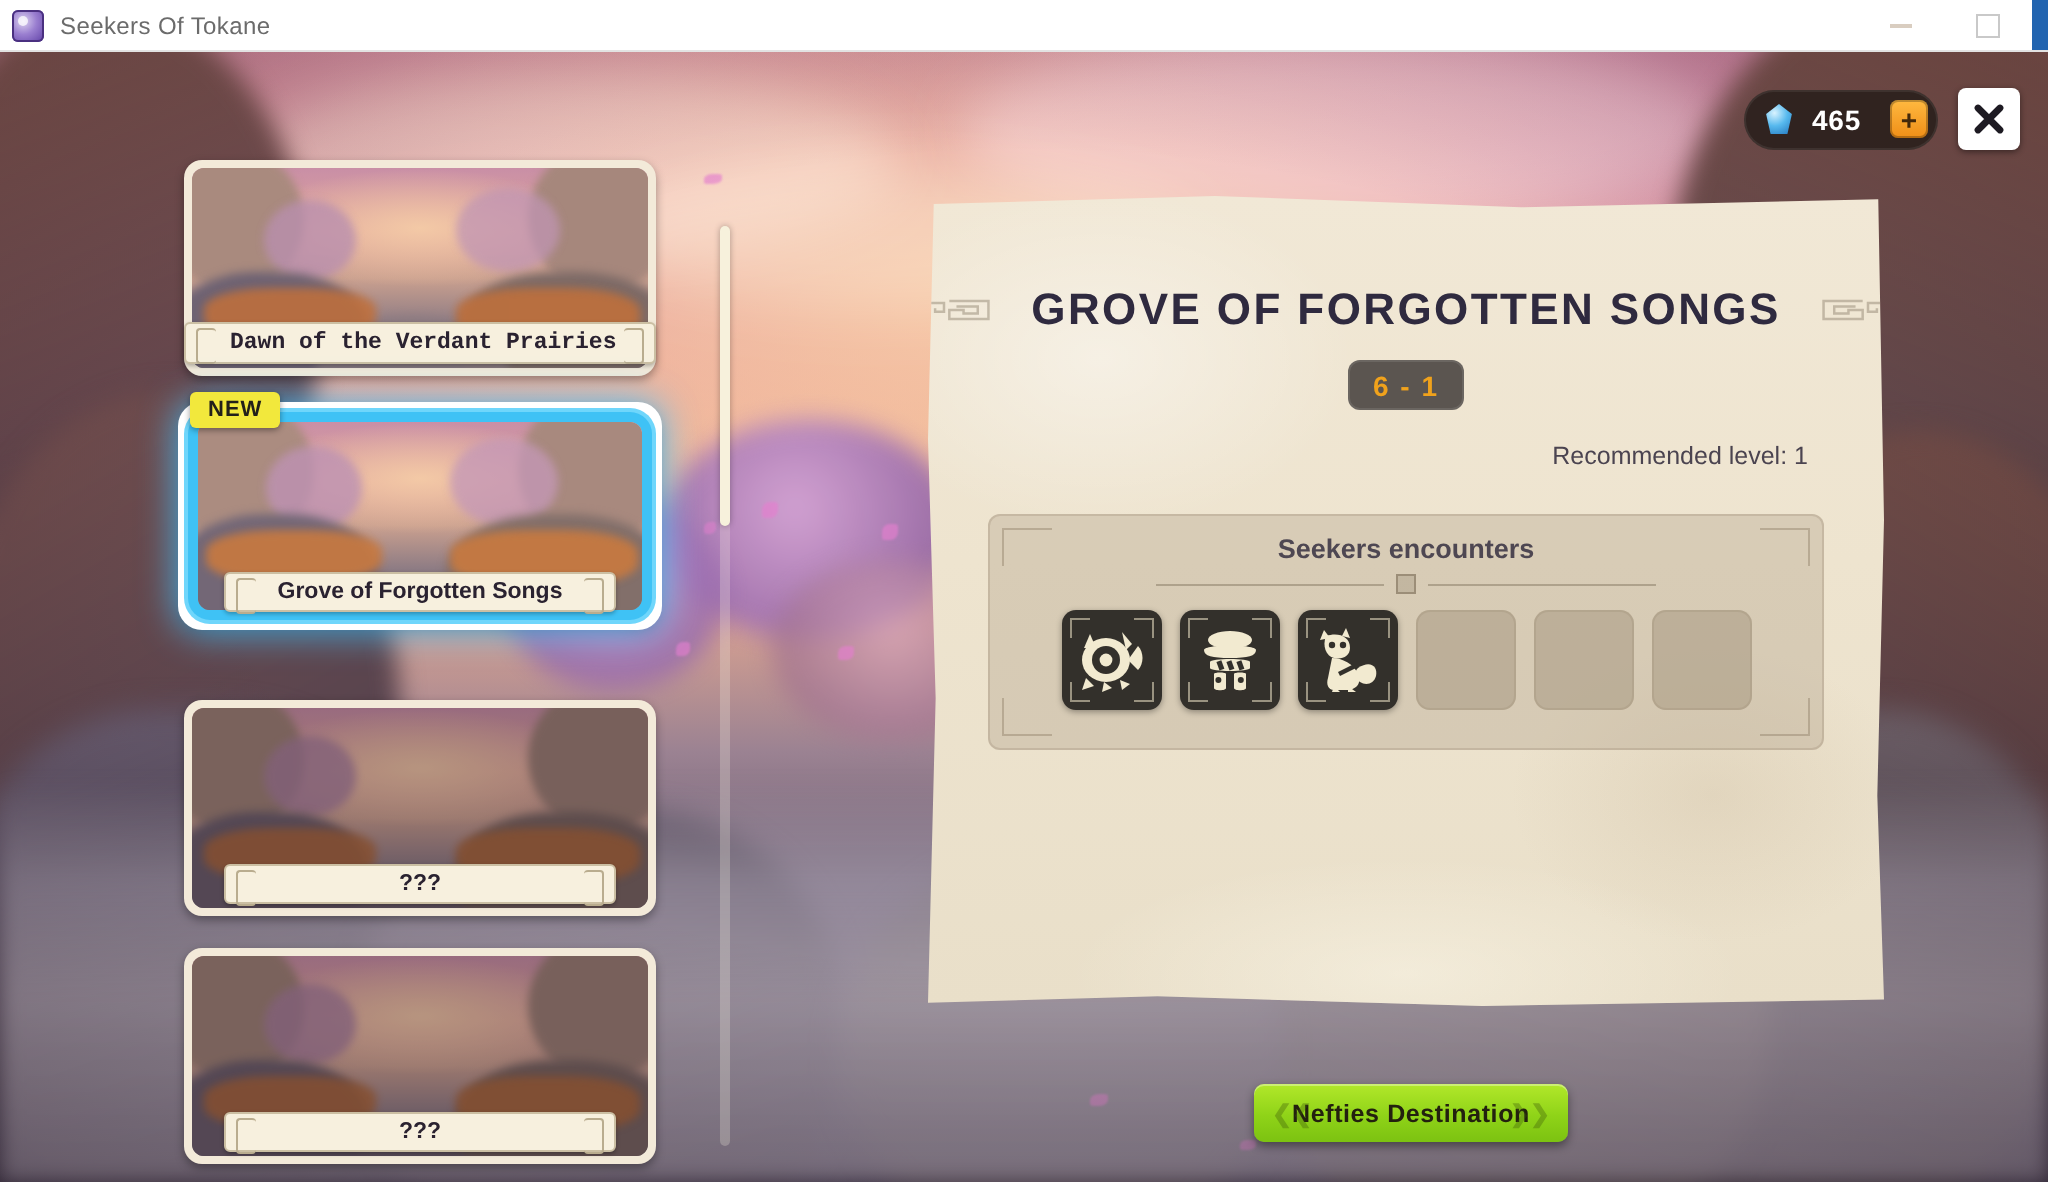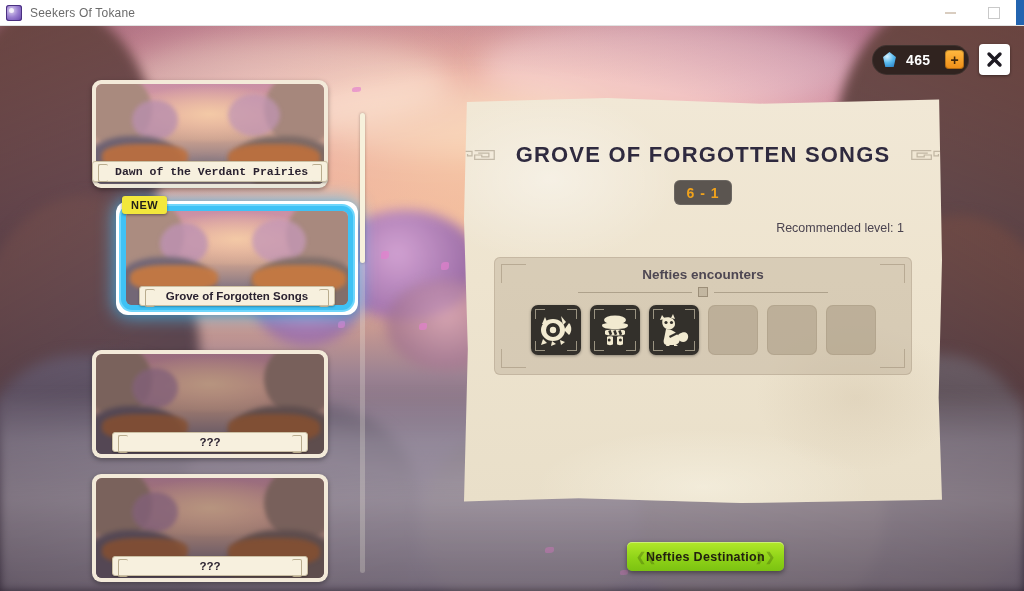--- a/index.html
+++ b/index.html
@@ -468,21 +468,21 @@
             <div class="thumb-rock" style="left:-12px;bottom:-16px;width:100px;height:64px;border-radius:45%;background:#6e6272;"></div>
             <div class="thumb-rock" style="right:-14px;bottom:-18px;width:110px;height:66px;border-radius:45%;background:#7d6a66;"></div>
             <div class="thumb-rock" style="left:62px;bottom:-26px;width:96px;height:52px;border-radius:50%;background:#8b7a80;opacity:.8;"></div>
             <div class="thumb-foliage" style="left:6px;bottom:14px;width:86px;height:26px;border-radius:40%;background:#c2703a;opacity:.85;"></div>
             <div class="thumb-foliage" style="right:4px;bottom:12px;width:92px;height:28px;border-radius:40%;background:#c2703a;opacity:.85;"></div>
           </div>
           <div class="card-label">Dawn of the Verdant Prairies</div>
         </div>
       </div>
 
-      <div class="level-card selected" style="top:124px;margin-left:27px;">
+      <div class="level-card selected" style="top:124px;">
         <div class="new-badge">NEW</div>
         <div class="card-frame">
           <div class="card-thumb">
             <div class="thumb-foliage" style="left:-14px;top:-12px;width:72px;height:74px;border-radius:50%;background:#ab8c80;"></div>
             <div class="thumb-foliage" style="right:-14px;top:-14px;width:76px;height:76px;border-radius:50%;background:#a8897e;"></div>
             <div class="thumb-foliage" style="left:34px;top:12px;width:48px;height:42px;border-radius:50%;background:#bd92b2;opacity:.82;"></div>
             <div class="thumb-foliage" style="right:42px;top:8px;width:54px;height:44px;border-radius:50%;background:#c498b6;opacity:.78;"></div>
             <div class="thumb-rock" style="left:-12px;bottom:-16px;width:102px;height:64px;border-radius:45%;background:#736776;"></div>
             <div class="thumb-rock" style="right:-14px;bottom:-18px;width:112px;height:66px;border-radius:45%;background:#826f6a;"></div>
             <div class="thumb-foliage" style="left:4px;bottom:14px;width:88px;height:26px;border-radius:40%;background:#cb7a3e;opacity:.88;"></div>
@@ -546,21 +546,21 @@
       <div class="level-badge">6 - 1</div>
 
       <div class="panel-rec">Recommended level: 1</div>
 
       <div class="encounters">
         <span class="enc-corner tl"></span>
         <span class="enc-corner tr"></span>
         <span class="enc-corner bl"></span>
         <span class="enc-corner br"></span>
 
-        <div class="enc-title">Nefties encounters</div>
+        <div class="enc-title">Seekers encounters</div>
         <div class="enc-divider">
           <span class="ln"></span>
           <span class="dot"></span>
           <span class="ln"></span>
         </div>
 
         <div class="enc-slots">
 
           <div class="enc-slot filled">
             <span class="brk2"></span>

